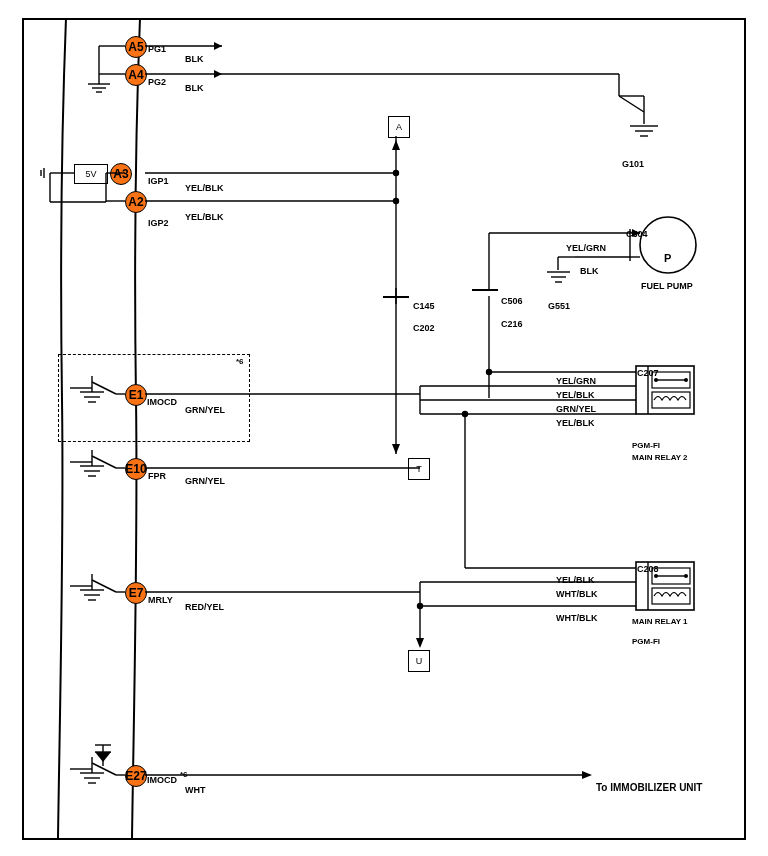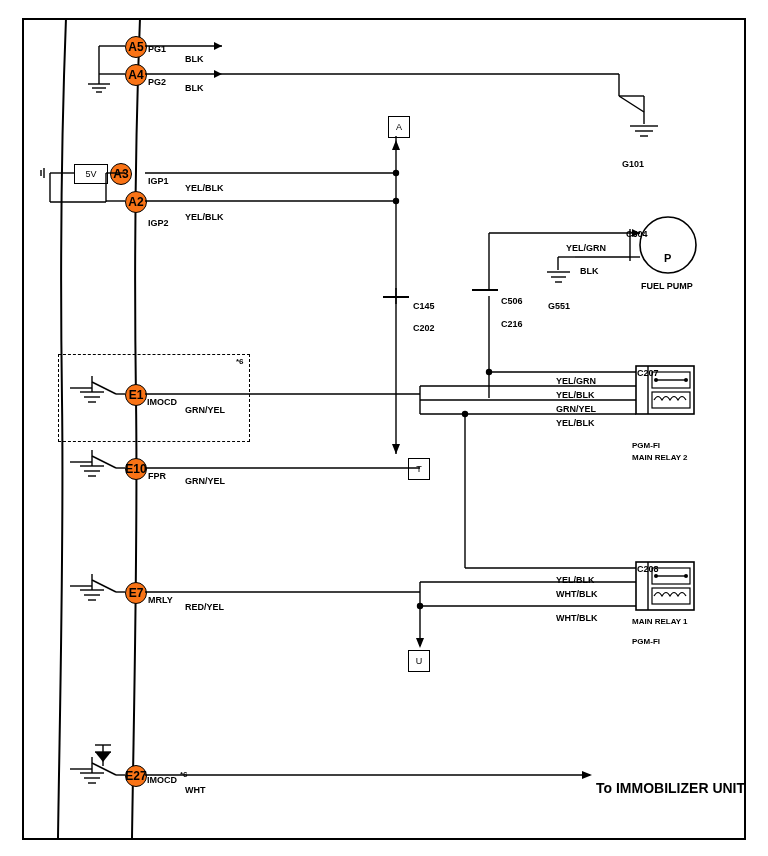--- a/index.html
+++ b/index.html
@@ -4,21 +4,21 @@
 <style>
   html,body{margin:0;padding:0;background:#ffffff;}
   body{font-family:"Liberation Sans", sans-serif;}
   #sheet{position:relative;width:768px;height:856px;background:#fff;overflow:hidden;}
   .ln{position:absolute;background:#000;}
   .h2{height:2px;}
   .v2{width:2px;}
   .lbl{position:absolute;font-size:9px;color:#000;white-space:nowrap;line-height:10px;margin-top:13px;}
   .lbl.b{font-weight:bold;}
   .lbl.s8{font-size:8px;}
-  .lbl.s10{font-size:14px;}
+  .lbl.s10{font-size:10px;}
   .pin{position:absolute;width:20px;height:20px;border:1.6px solid #000;border-radius:50%;background:#f97316;
        font-size:12px;font-weight:bold;display:flex;align-items:center;justify-content:center;}
   .tbox{position:absolute;border:1.4px solid #000;background:#fff;font-size:9px;
         display:flex;align-items:center;justify-content:center;}
   .dash{position:absolute;border:1px dashed #000;}
   svg.ov{position:absolute;left:0;top:0;width:768px;height:856px;pointer-events:none;}
 </style>
 </head>
 <body>
 

